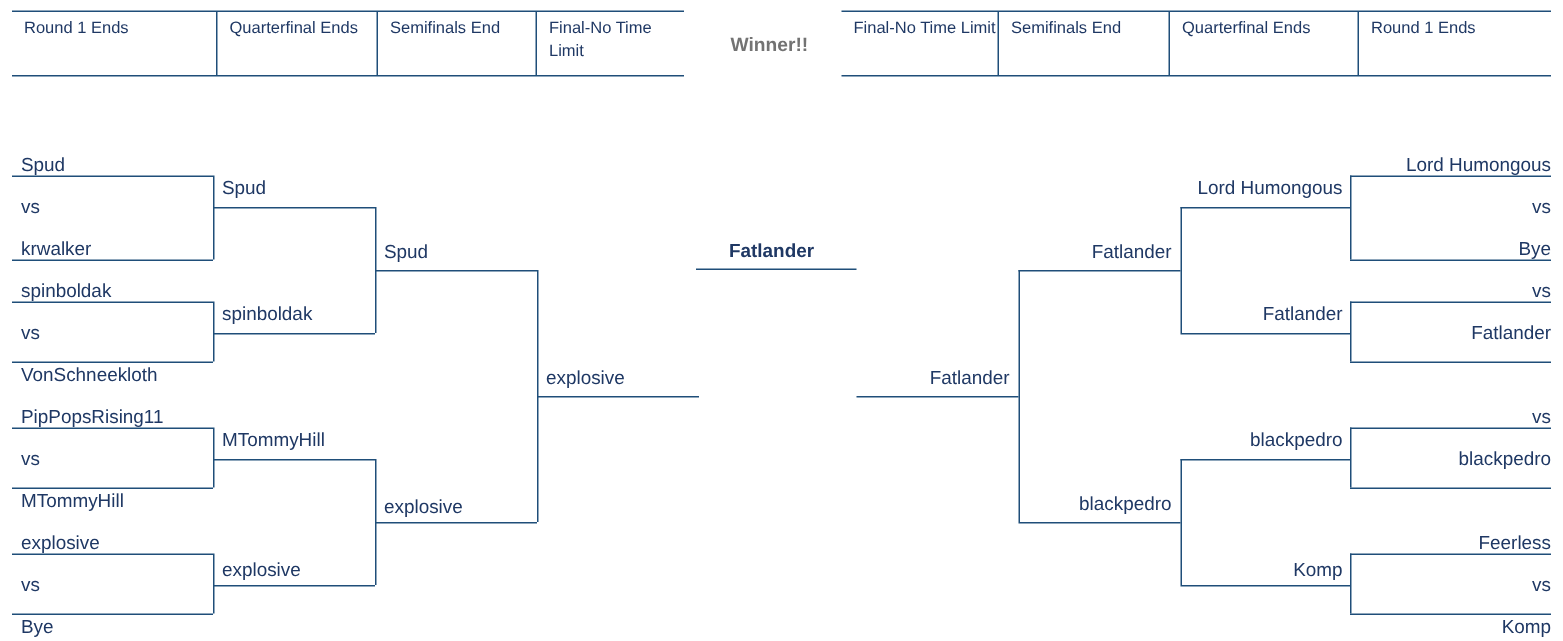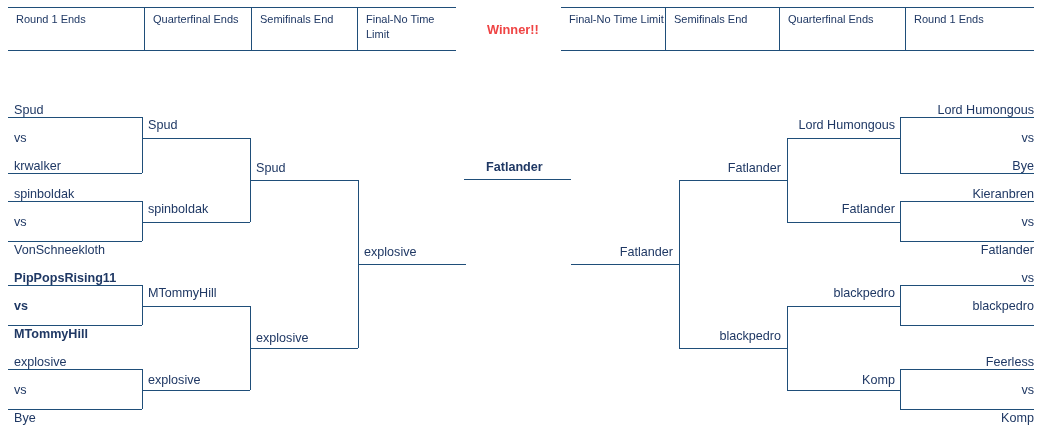--- a/index.html
+++ b/index.html
@@ -40,21 +40,21 @@
 
   #hdr-left  { left: 8px;   top: 7px; }
   #hdr-right { left: 561px; top: 7px; }
 
   .winner-label {
     position: absolute;
     left: 487px;
     top: 22px;
     font-size: 12.8px;
     font-weight: bold;
-    color: #ef4444;
+    color: #737373;
     white-space: nowrap;
   }
 
   
   .hline {
     position: absolute;
     height: 0;
     border-top: 1px solid #1f4e79;
   }
   .vline {
@@ -122,21 +122,21 @@
 
   <div class="seed left" style="left:14px; top:180px;">
     <div class="row">spinboldak</div>
     <div class="row">vs</div>
     <div class="row">VonSchneekloth</div>
   </div>
   <div class="hline" style="left:8px;  top:201px; width:134px;"></div>
   <div class="hline" style="left:8px;  top:241px; width:134px;"></div>
   <div class="vline" style="left:142px; top:201px; height:40px;"></div>
 
-  <div class="seed left" style="left:14px; top:264px;font-weight:bold;">
+  <div class="seed left" style="left:14px; top:264px;">
     <div class="row">PipPopsRising11</div>
     <div class="row">vs</div>
     <div class="row">MTommyHill</div>
   </div>
   <div class="hline" style="left:8px;  top:285px; width:134px;"></div>
   <div class="hline" style="left:8px;  top:325px; width:134px;"></div>
   <div class="vline" style="left:142px; top:285px; height:40px;"></div>
 
   <div class="seed left" style="left:14px; top:348px;">
     <div class="row">explosive</div>
@@ -206,21 +206,20 @@
   <div class="seed right" style="left:900px; top:96px;">
     <div class="row">Lord Humongous</div>
     <div class="row">vs</div>
     <div class="row">Bye</div>
   </div>
   <div class="hline" style="left:900px; top:117px; width:134px;"></div>
   <div class="hline" style="left:900px; top:173px; width:134px;"></div>
 
   <div class="vline" style="left:900px; top:201px; height:40px;"></div>
   <div class="seed right" style="left:900px; top:180px;">
-    <div class="row">Kieranbren</div>
     <div class="row">vs</div>
     <div class="row">Fatlander</div>
   </div>
   <div class="hline" style="left:900px; top:201px; width:134px;"></div>
   <div class="hline" style="left:900px; top:241px; width:134px;"></div>
 
   <div class="vline" style="left:900px; top:285px; height:40px;"></div>
   <div class="seed right" style="left:900px; top:264px;">
     <div class="row">vs</div>
     <div class="row">blackpedro</div>

